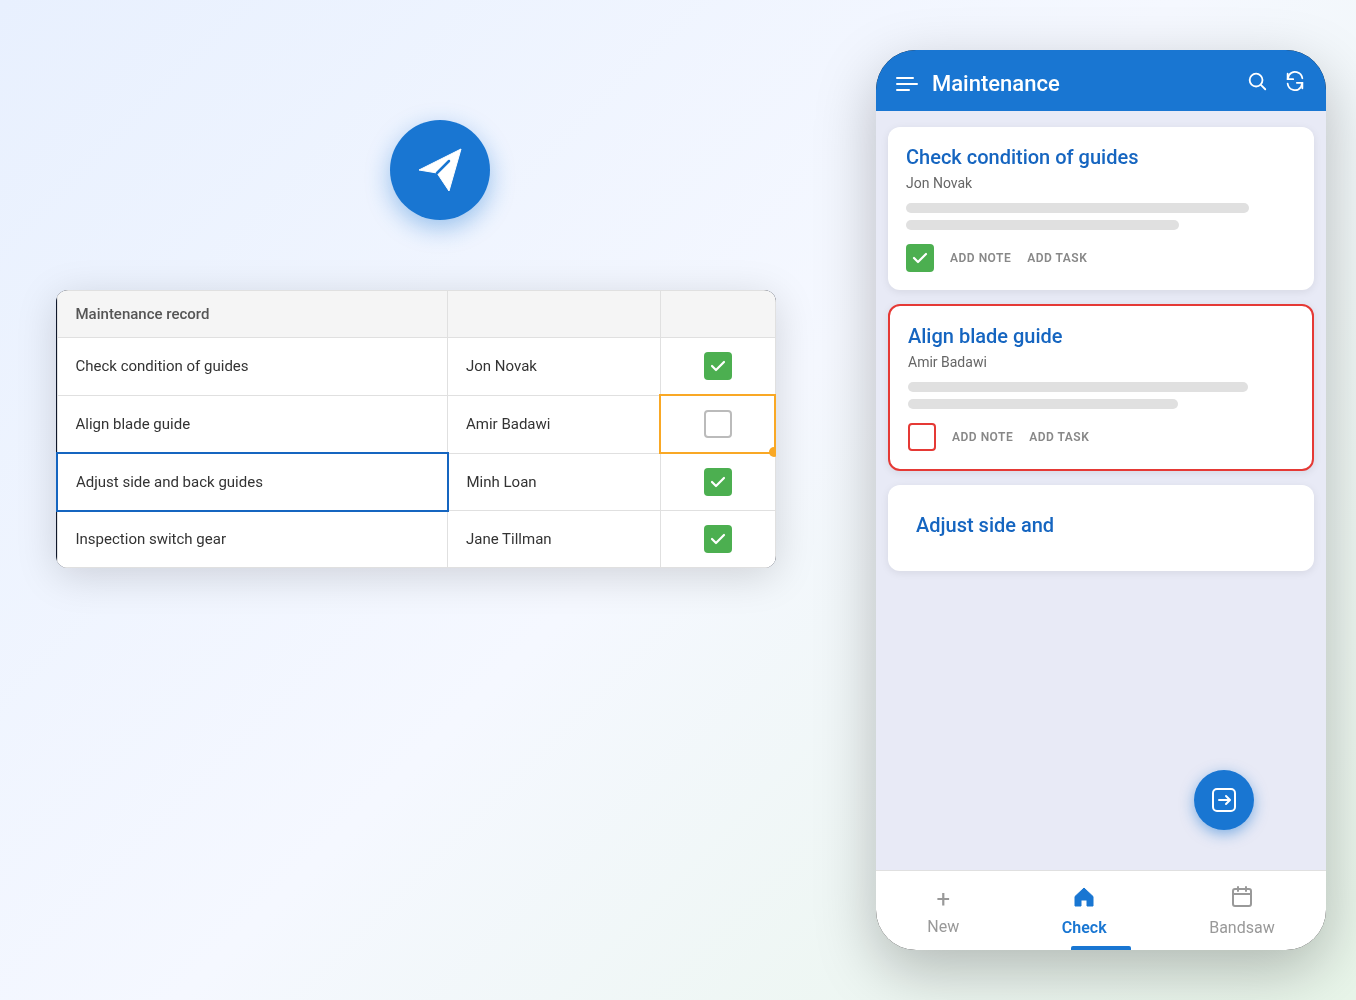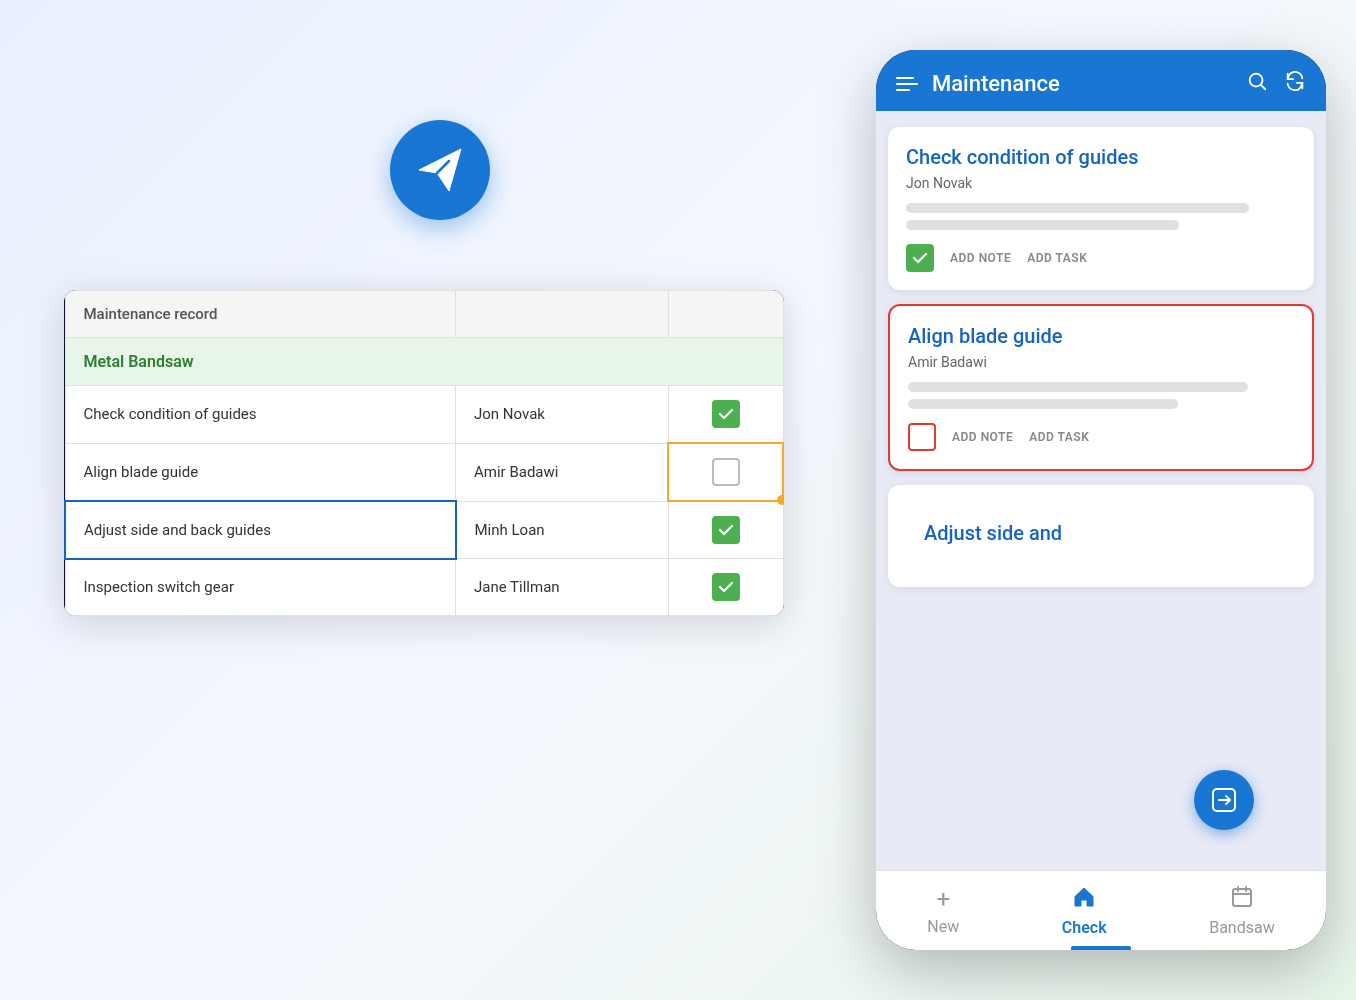--- a/index.html
+++ b/index.html
@@ -15,21 +15,21 @@
     
     .bg {
       position: absolute;
       inset: 0;
       background: linear-gradient(135deg, #e8f0fe 0%, #f5f8ff 50%, #e8f5e9 100%);
     }
 
     
     .spreadsheet-panel {
       position: absolute;
-      left: 64px;
+      left: 56px;
       top: 290px;
       width: 720px;
       background: #0f172a;
       border-radius: 12px;
       box-shadow: 0 8px 40px rgba(0,0,0,0.15);
       overflow: hidden;
     }
 
     .spreadsheet-table {
       width: 100%;
@@ -255,21 +255,21 @@
       color: #888;
       letter-spacing: 0.5px;
       cursor: pointer;
       text-align: center;
     }
 
     
     .partial-card {
       background: #fff;
       border-radius: 12px;
-      padding: 36px;
+      padding: 28px;
       box-shadow: 0 2px 8px rgba(0,0,0,0.08);
       flex-shrink: 0;
     }
 
     
     .phone-fab {
       position: absolute;
       right: 72px;
       bottom: 120px;
       width: 60px;
@@ -365,23 +365,20 @@
   </svg>
 </div>
 
 <div class="spreadsheet-panel">
   <table class="spreadsheet-table">
     <tbody>
       <tr class="header-row">
         <td>Maintenance record</td>
         <td></td>
         <td></td>
-      </tr>
-      <tr class="section-row">
-        <td colspan="3">Metal Bandsaw</td>
       </tr>
 
       <tr class="data-row">
         <td>Check condition of guides</td>
         <td>Jon Novak</td>
         <td class="align-center">
           <div class="check-green">
             <svg viewBox="0 0 18 18" fill="none">
                 <path d="M3 9l4 4 8-8" stroke="white" stroke-width="2.2" stroke-linecap="round" stroke-linejoin="round"></path>
               </svg>

